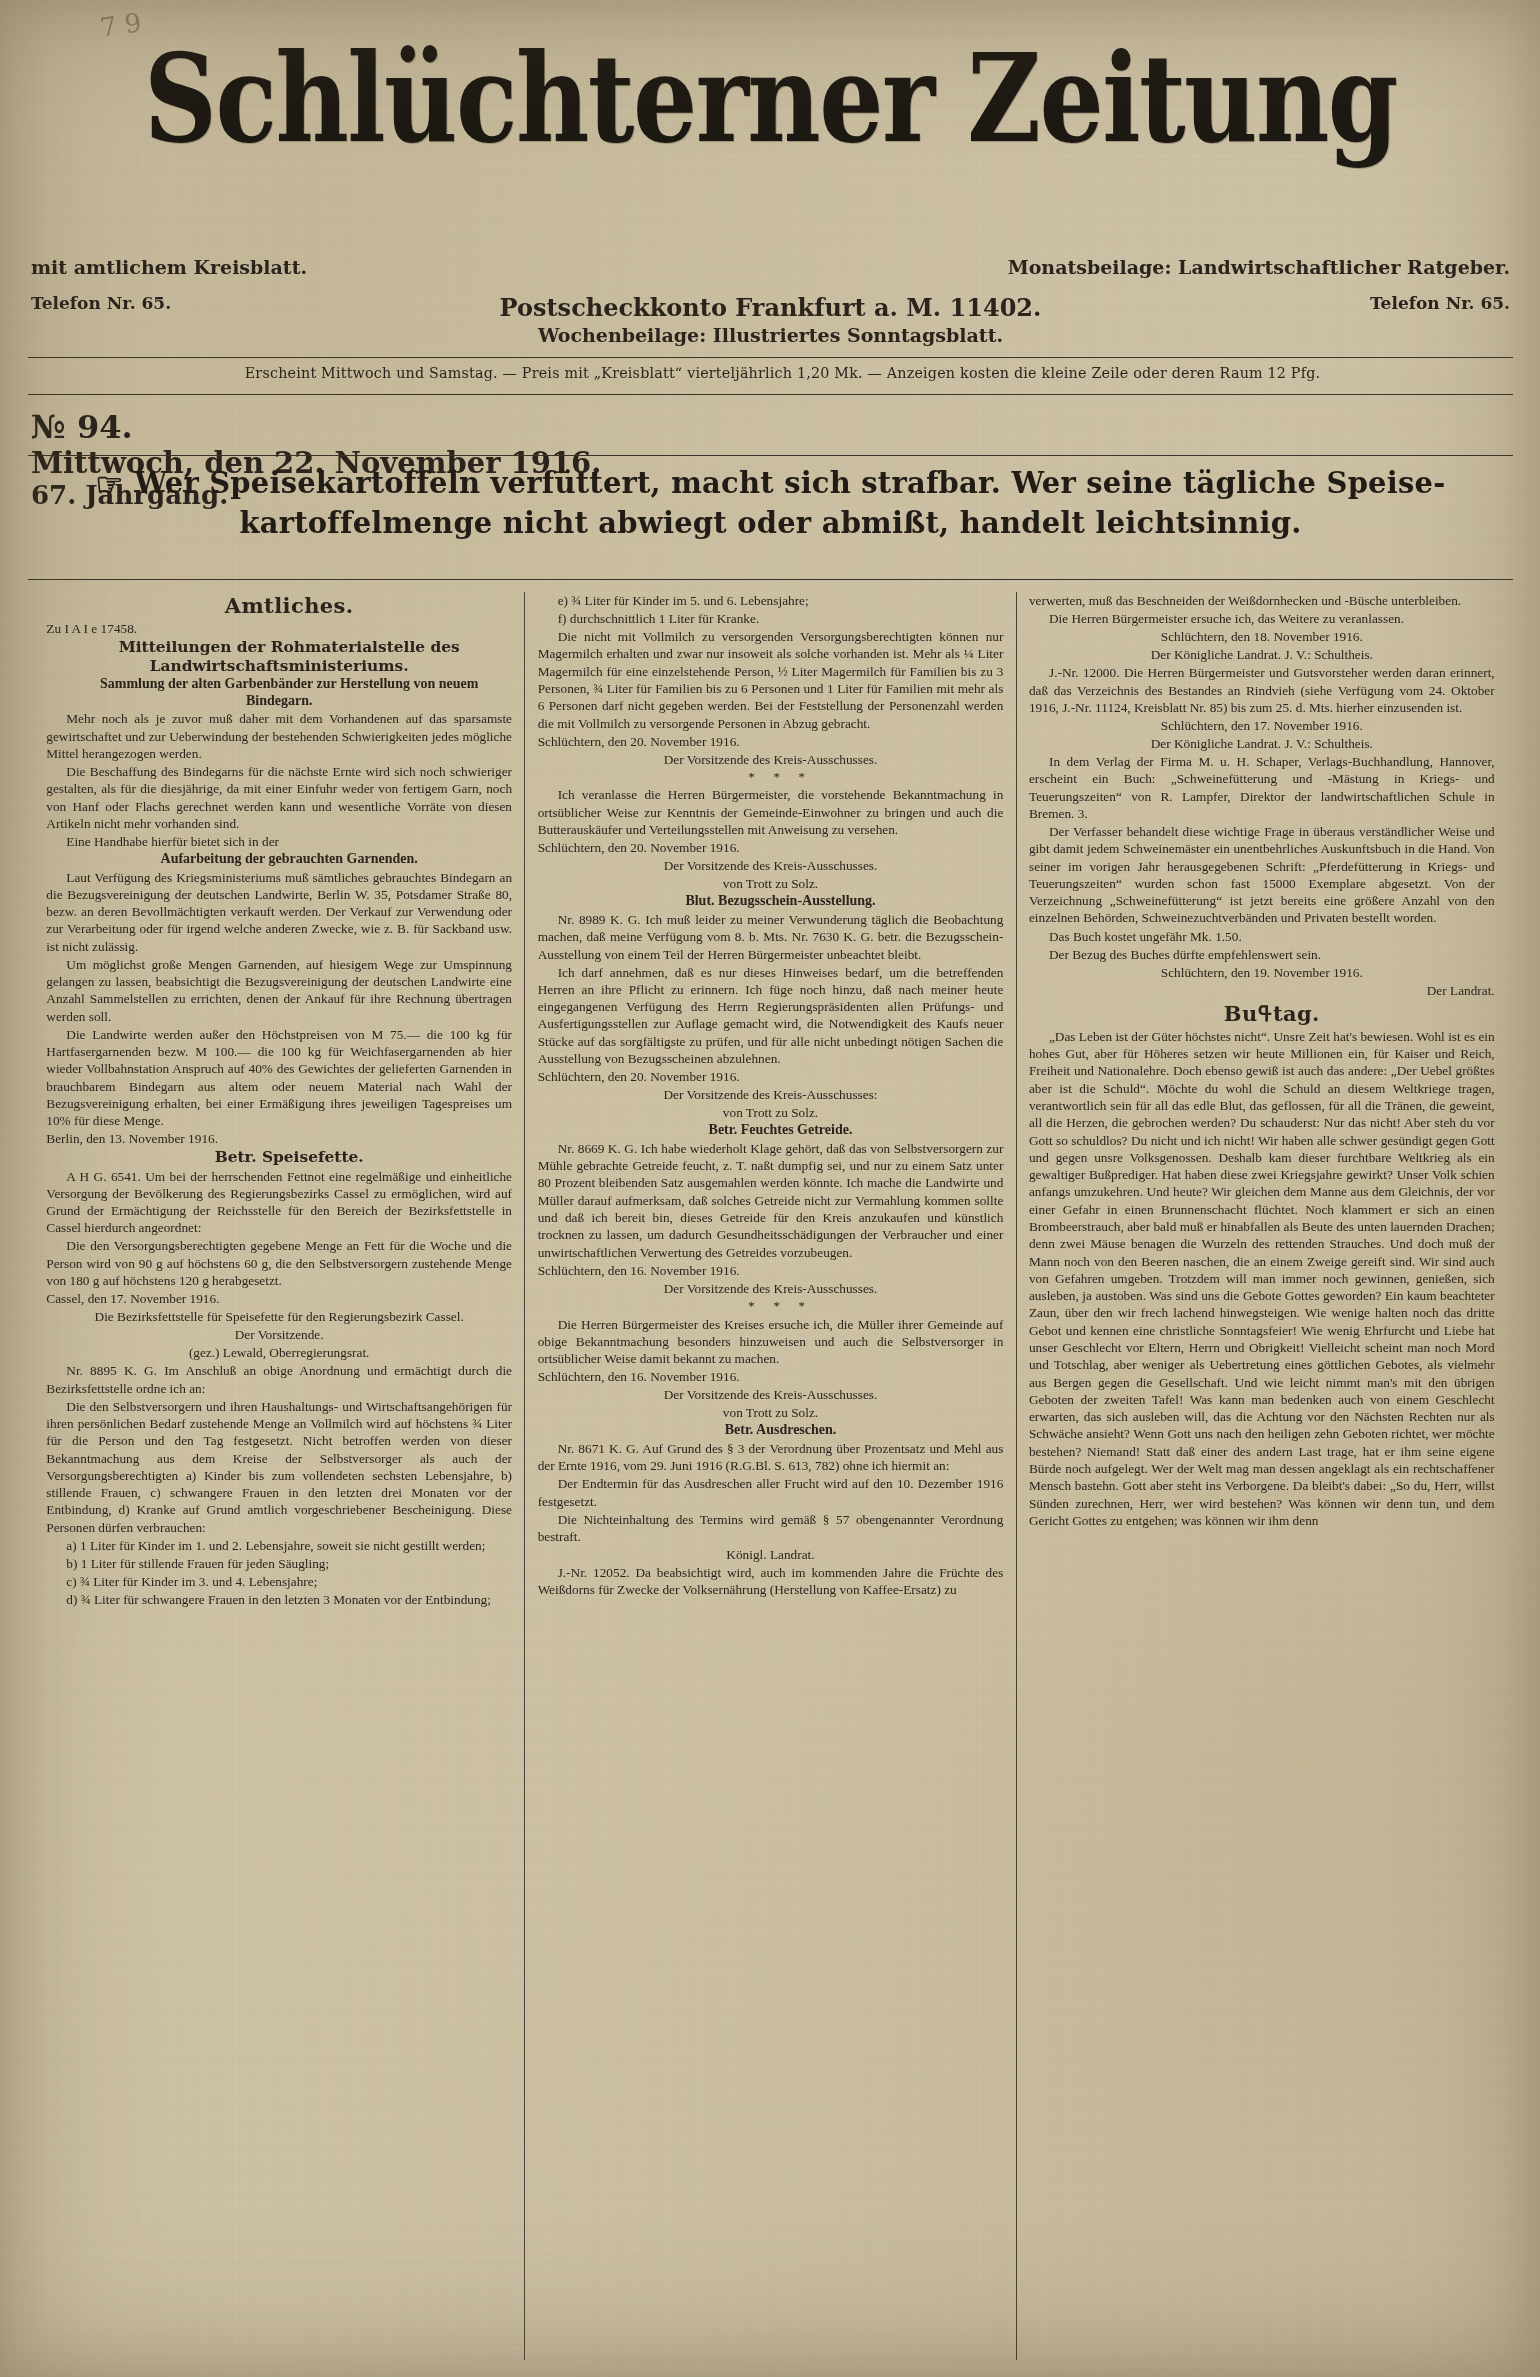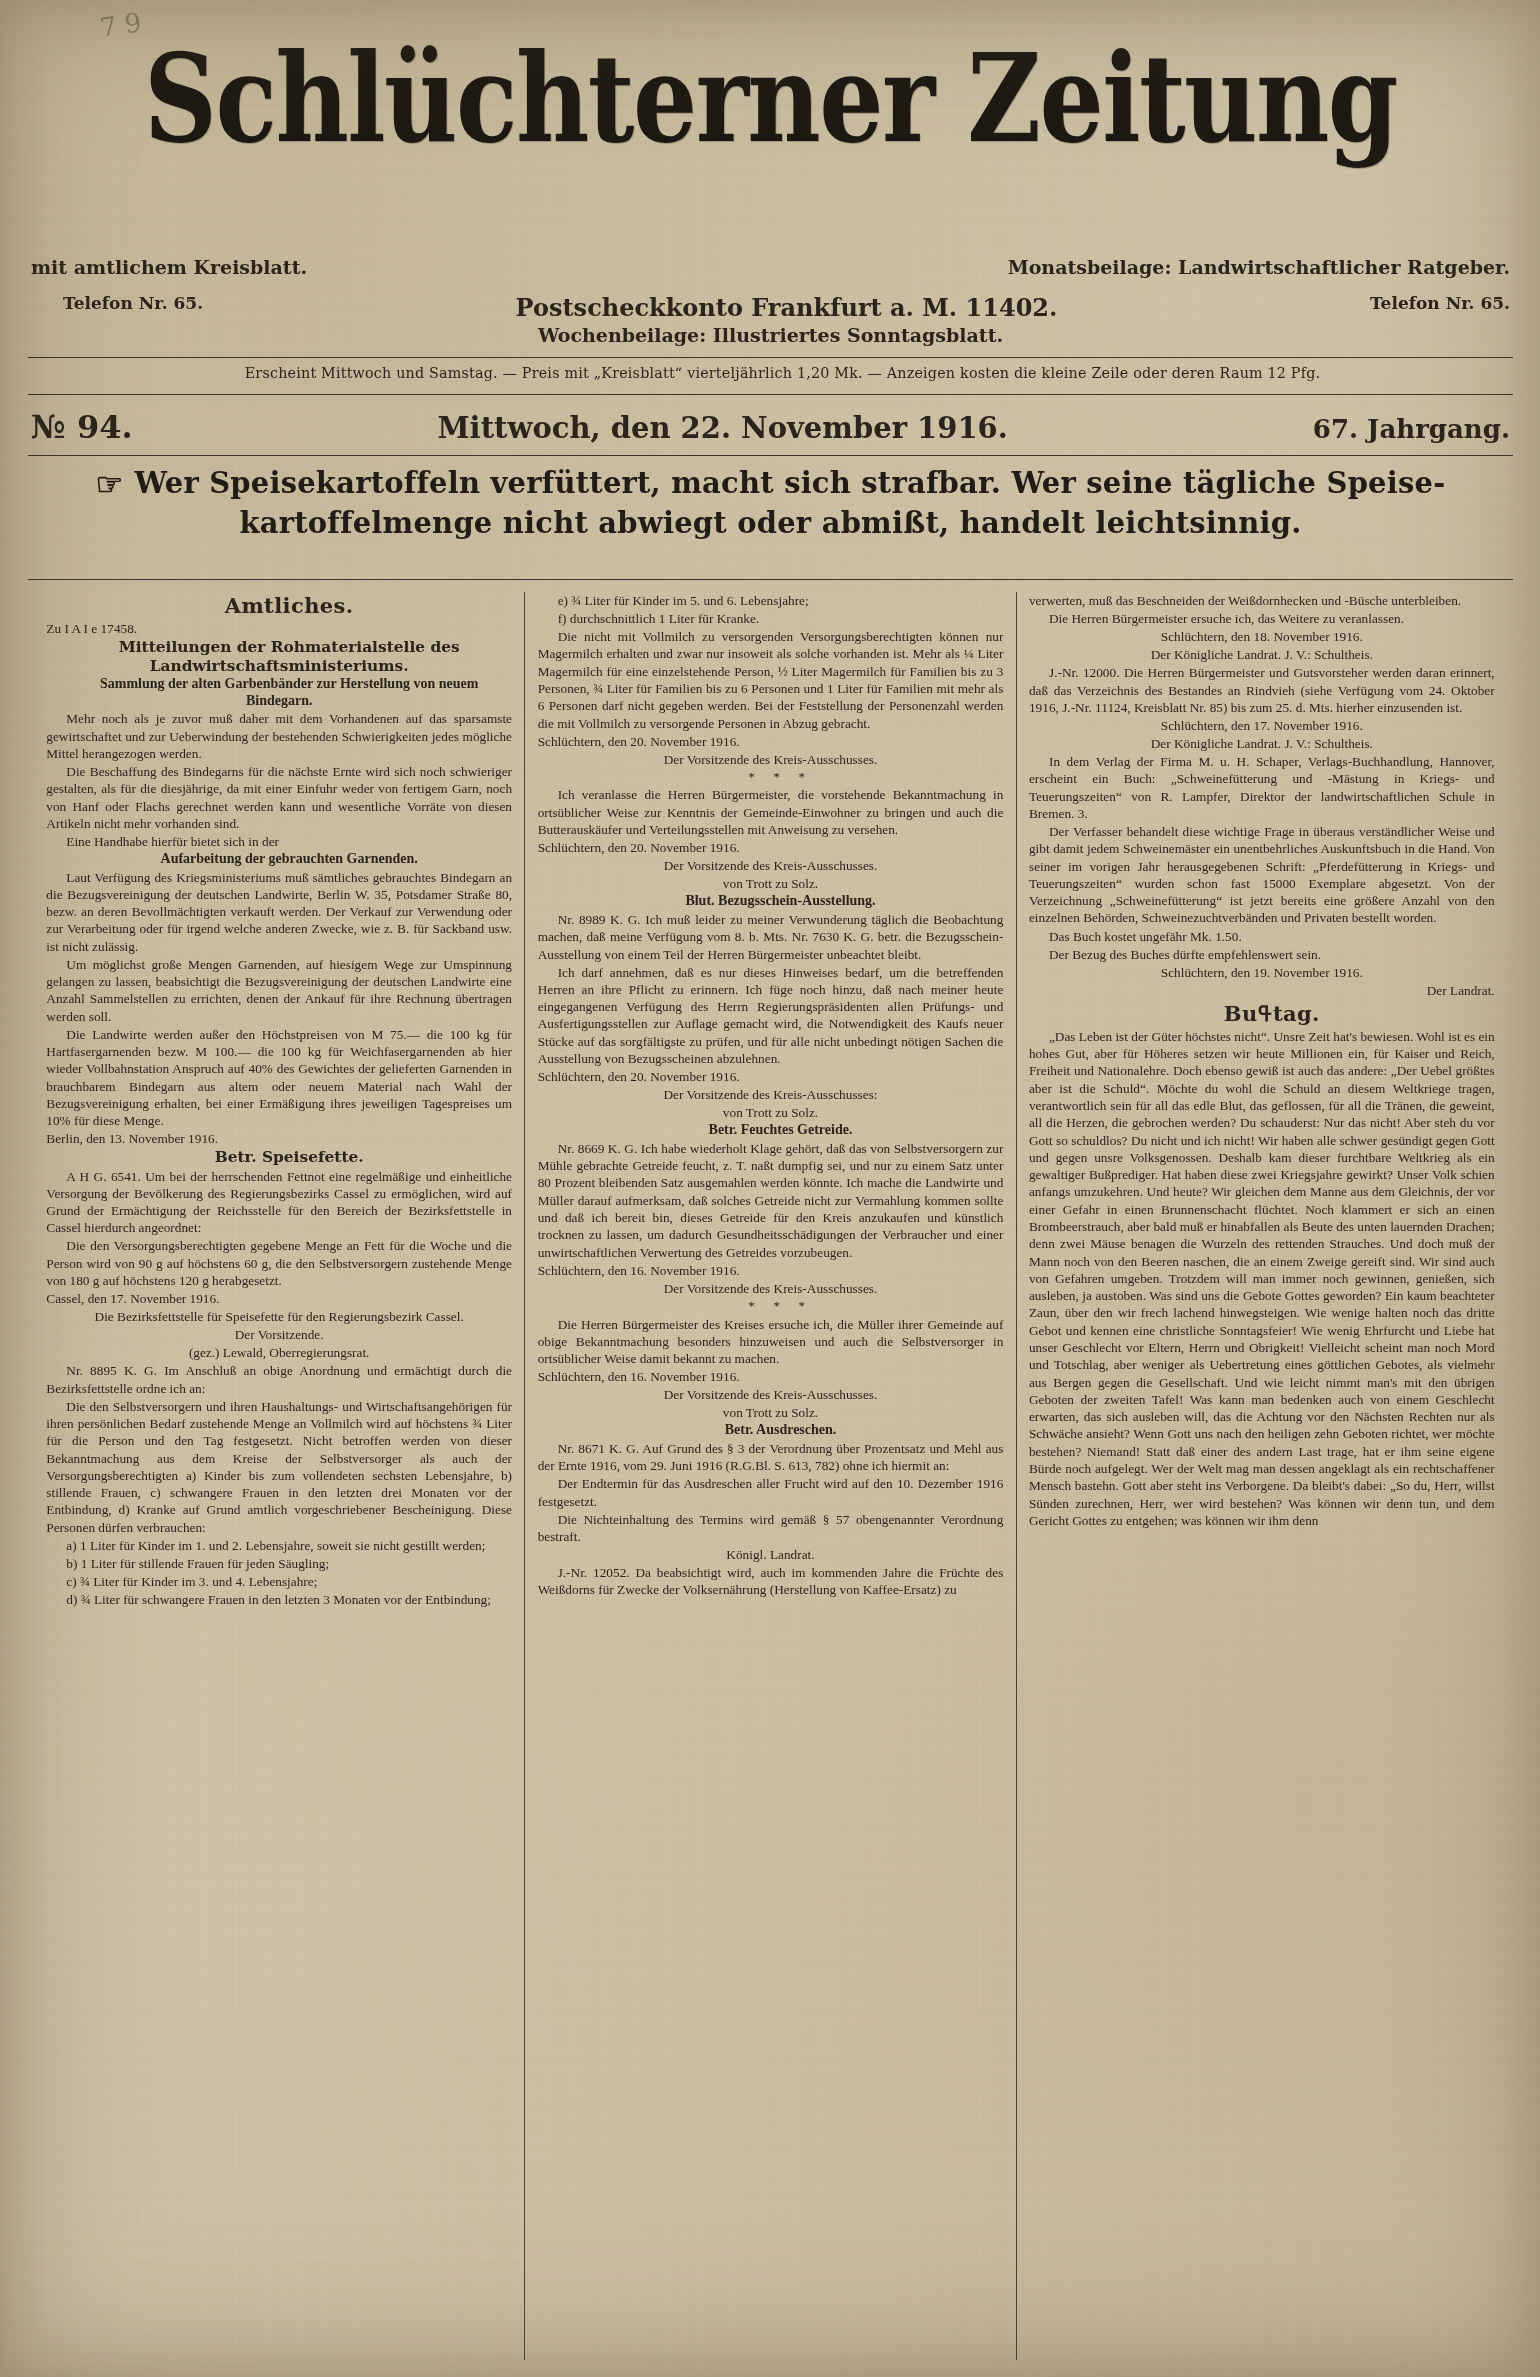--- a/index.html
+++ b/index.html
@@ -68,21 +68,21 @@
   .sub-row {
     position: absolute;
     left: 31px; right: 31px;
     display: flex;
     justify-content: space-between;
     align-items: flex-start;
     font-family: "DejaVu Serif", serif;
     font-weight: bold;
   }
   .sub-row1 { top: 256px; font-size: 19px; }
-  .sub-row2 { top: 293px; font-size: 17px; margin-left: 32px; }
+  .sub-row2 { top: 293px; font-size: 17px; }
   .sub-center-big { font-size: 24px; }
   .wochenbeilage {
     position: absolute;
     left: 0; right: 0;
     top: 324px;
     text-align: center;
     font-family: "DejaVu Serif", serif;
     font-weight: bold;
     font-size: 19px;
   }
@@ -108,20 +108,21 @@
   }
   .issue-row {
     position: absolute;
     left: 31px; right: 31px;
     top: 408px;
     display: flex;
     justify-content: space-between;
     align-items: baseline;
     font-family: "DejaVu Serif", serif;
     font-weight: bold;
+    flex-direction: column;
   }
   .issue-no { font-size: 32px; }
   .issue-date { font-size: 29px; }
   .issue-year { font-size: 26px; }
 
   
   .banner {
     position: absolute;
     left: 31px; right: 31px;
     top: 462px;

